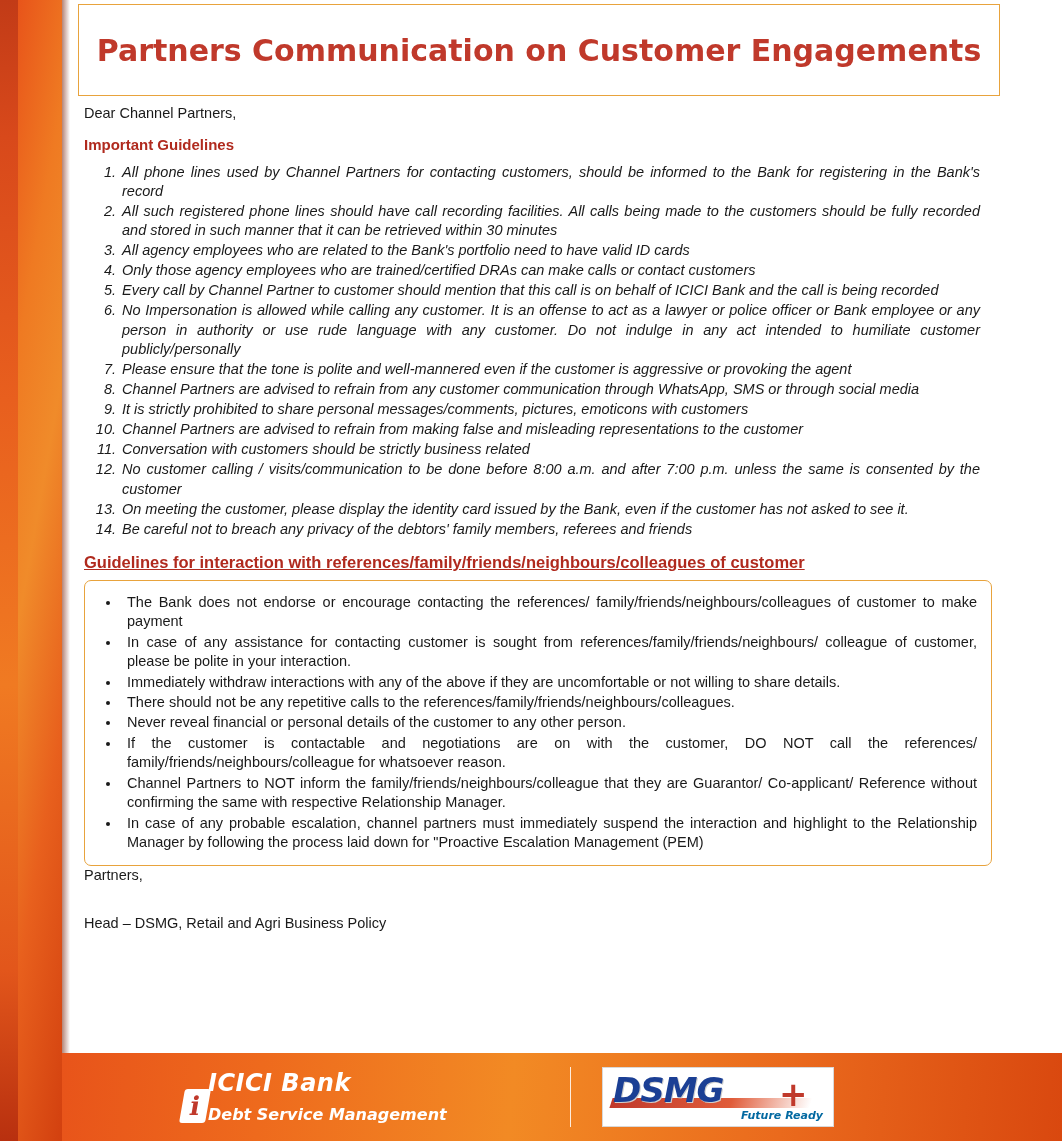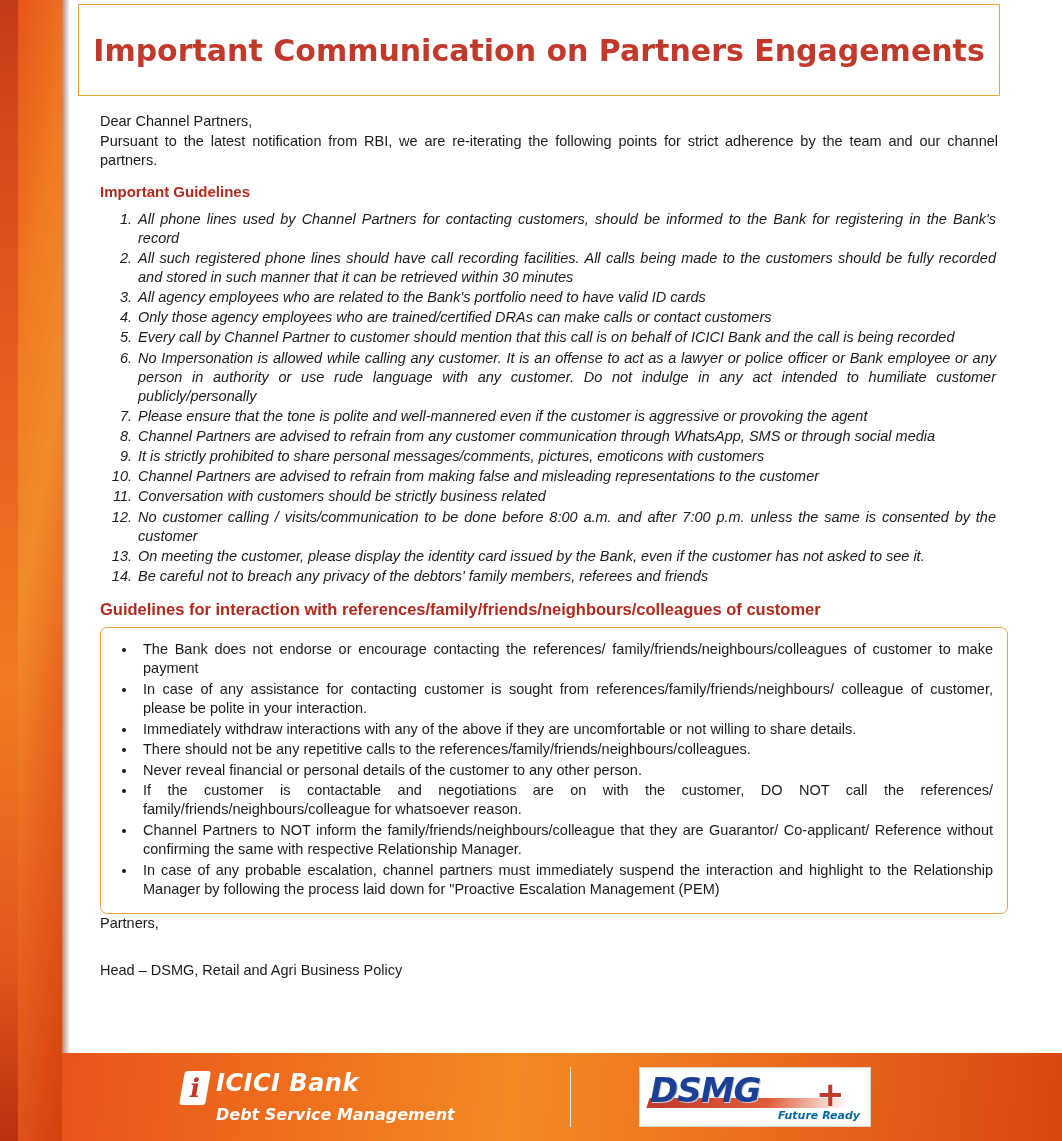--- a/index.html
+++ b/index.html
@@ -79,23 +79,22 @@
     font-size: 30px;
     font-weight: bold;
     letter-spacing: 0px;
     text-align: center;
     font-family: "DejaVu Sans", sans-serif;
   }
 
   .body-area {
     position: absolute;
     left: 14px;
-    top: 112px;
+    top: 104px;
     width: 914px;
-    margin-left: 16px;
   }
 
   p.para {
     margin: 0 0 0 0;
     font-size: 14.5px;
     color: #1a1a1a;
     line-height: 1.35;
   }
   .salutation {
     margin-top: 4px;
@@ -110,20 +109,21 @@
     color: #b02a1e;
     font-weight: bold;
     font-size: 15px;
     margin: 12px 0 10px 0;
   }
   .section-head-2 {
     color: #b02a1e;
     font-weight: bold;
     font-size: 16.5px;
     margin: 14px 0 8px 0;
+    text-decoration: underline;
   }
 
   ol.guidelines {
     margin: 0;
     padding-left: 0;
     list-style: none;
     counter-reset: gl;
   }
   ol.guidelines > li {
     counter-increment: gl;
@@ -190,22 +190,21 @@
   }
   .footer-inner {
     position: relative;
     height: 88px;
   }
   .icici-logo {
     position: absolute;
     left: 120px;
     top: 18px;
     display: flex;
-    align-items: flex-start;
-    gap: 8px;
+    align-items: flex-end;
   }
   .icici-mark {
     width: 26px;
     height: 34px;
     background: #ffffff;
     border-radius: 3px;
     position: relative;
     transform: skewX(-10deg);
   }
   .icici-mark::after {
@@ -251,21 +250,20 @@
   }
   .dsmg-logo {
     position: absolute;
     left: 540px;
     top: 14px;
     width: 232px;
     height: 60px;
     background: #ffffff;
     border: 1px solid #d8d8d8;
     box-sizing: border-box;
-    margin-left: 37px;
   }
   .dsmg-text {
     position: absolute;
     left: 10px;
     top: 2px;
     font-size: 34px;
     font-weight: bold;
     font-style: italic;
     color: #1b3f94;
     font-family: "DejaVu Sans", sans-serif;
@@ -307,28 +305,27 @@
 <div class="page">
 
   <div class="left-bar-outer"></div>
   <div class="left-bar-inner"></div>
   <div class="left-bar-shadow"></div>
   <div class="right-edge"></div>
 
   <div class="content">
 
     <div class="title-box">
-      <div class="title-text">Important Communication on Partners Engagements</div>
+      <div class="title-text">Partners Communication on Customer Engagements</div>
     </div>
 
     <div class="body-area">
 
       <p class="para salutation">Dear Channel Partners,</p>
 
-      <p class="para intro">Pursuant to the latest notification from RBI, we are re-iterating the following points for strict adherence by the team and our channel partners.</p>
 
       <div class="section-head">Important Guidelines</div>
 
       <ol class="guidelines">
         <li>All phone lines used by Channel Partners for contacting customers, should be informed to the Bank for registering in the Bank's record</li>
         <li>All such registered phone lines should have call recording facilities. All calls being made to the customers should be fully recorded and stored in such manner that it can be retrieved within 30 minutes</li>
         <li>All agency employees who are related to the Bank's portfolio need to have valid ID cards</li>
         <li>Only those agency employees who are trained/certified DRAs can make calls or contact customers</li>
         <li>Every call by Channel Partner to customer should mention that this call is on behalf of ICICI Bank and the call is being recorded</li>
         <li>No Impersonation is allowed while calling any customer. It is an offense to act as a lawyer or police officer or Bank employee or any person in authority or use rude language with any customer. Do not indulge in any act intended to humiliate customer publicly/personally</li>

